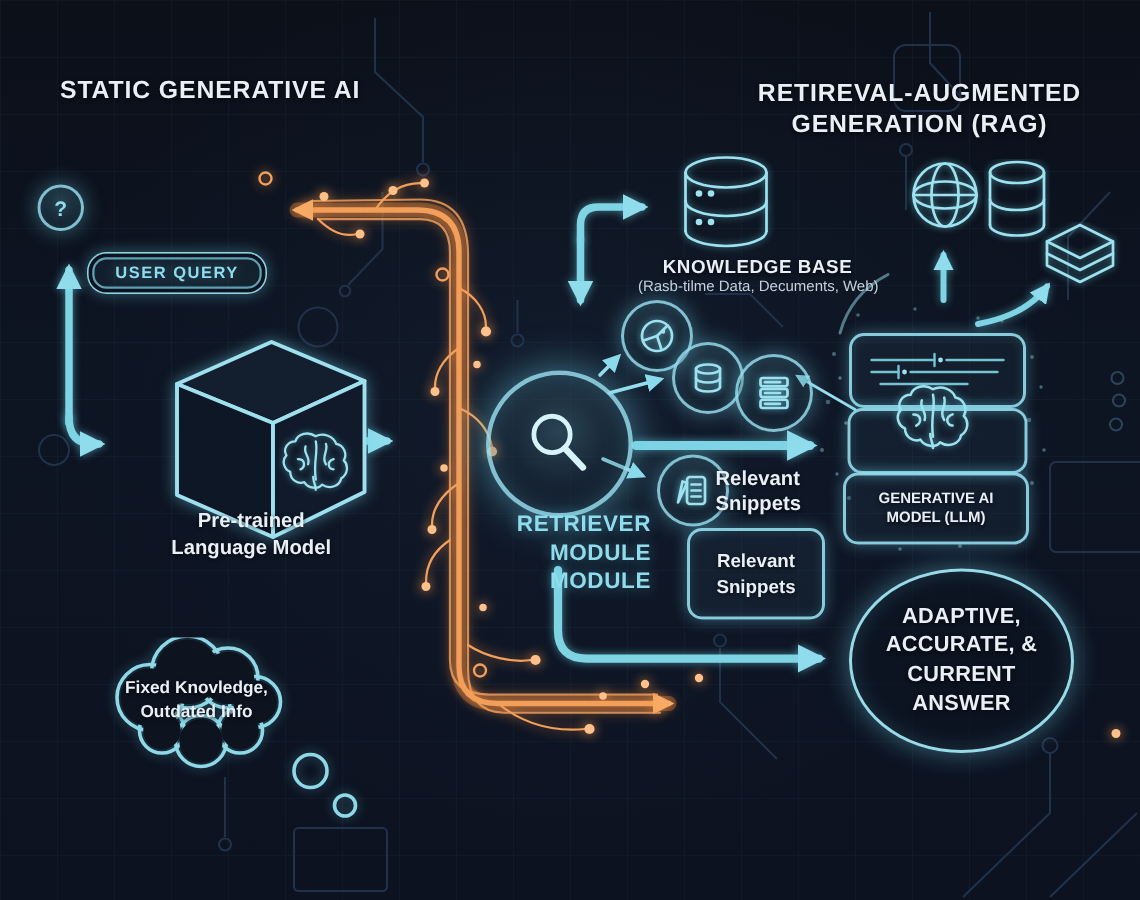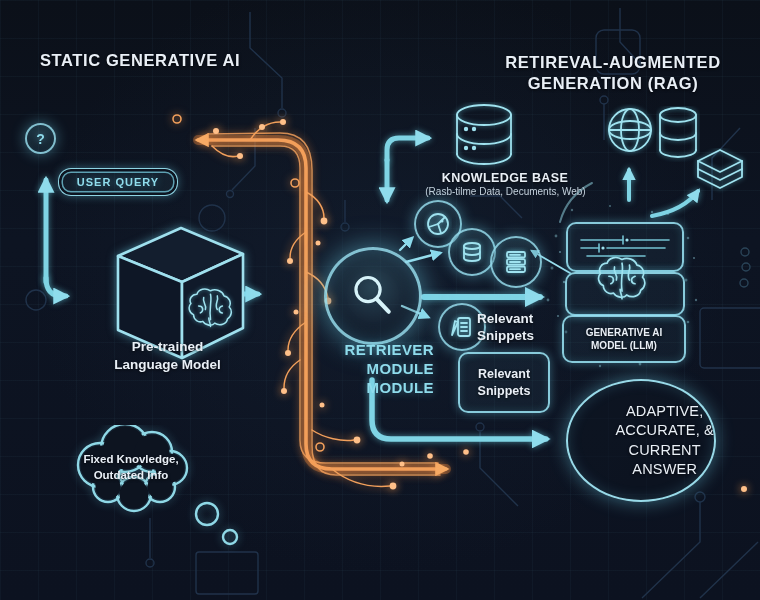--- a/index.html
+++ b/index.html
@@ -355,21 +355,21 @@
     </g>
   </svg>
   <div class="abs cyborder t-white pre" style="left:562px;top:315px;width:120px;height:44px;border-radius:10px;z-index:3;
        display:flex;align-items:center;justify-content:center;text-align:center;font-size:10px;font-weight:bold;line-height:1.3;">
     <span class="pre">GENERATIVE AI
 MODEL (LLM)</span>
   </div>
 
   <div class="abs t-white pre" style="left:566px;top:379px;width:146px;height:119px;border-radius:50%;z-index:3;
        border:2.5px solid rgba(160,230,244,.95);box-shadow:0 0 18px rgba(110,210,235,.45), inset 0 0 14px rgba(110,210,235,.18);
-       background:rgba(13,20,32,.55);display:flex;align-items:center;justify-content:flex-end;text-align:center;
-       font-size:14.5px;font-weight:normal;line-height:1.32;letter-spacing:.2px;">
+       background:rgba(13,20,32,.55);display:flex;align-items:center;justify-content:center;text-align:center;
+       font-size:14.5px;font-weight:bold;line-height:1.32;letter-spacing:.2px;">
     <span class="pre">ADAPTIVE,
 ACCURATE, &amp;
 CURRENT
 ANSWER</span>
   </div>
 
 </div>
 
 </body></html>

